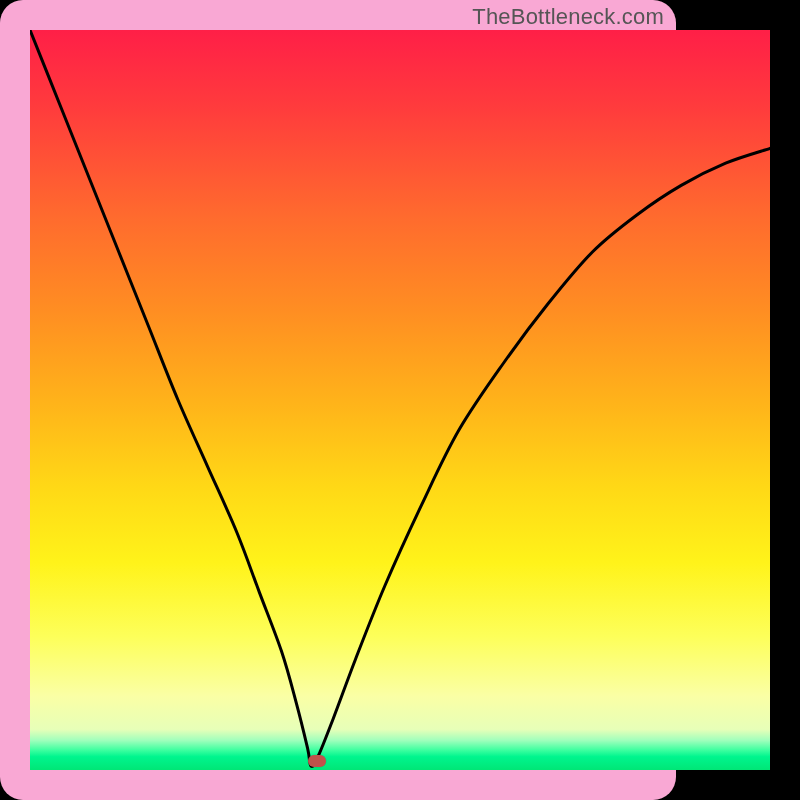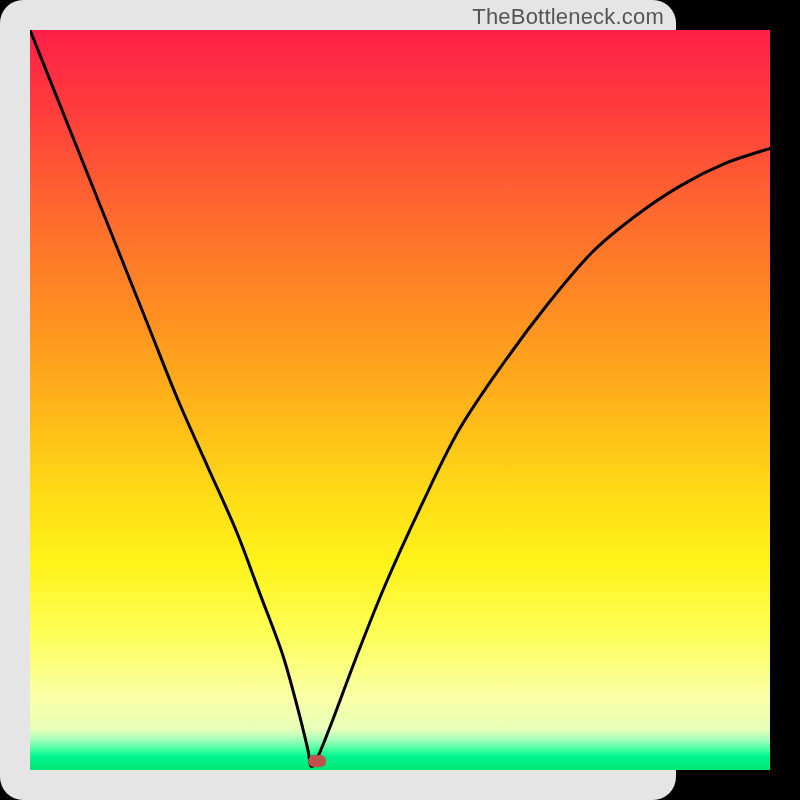--- a/index.html
+++ b/index.html
@@ -8,21 +8,21 @@
     width: 800px;
     height: 800px;
     background: #000;
     font-family: Arial, Helvetica, sans-serif;
     overflow: hidden;
   }
   .frame {
     position: relative;
     width: 676px;
     height: 800px;
-    background: #e5e5e5;
+    background: #f9a8d4;
     border-radius: 23px;
   }
   .watermark {
     position: absolute;
     top: 4px;
     right: 12px;
     color: #555;
     font-size: 22px;
     font-weight: 500;
     letter-spacing: 0.2px;

